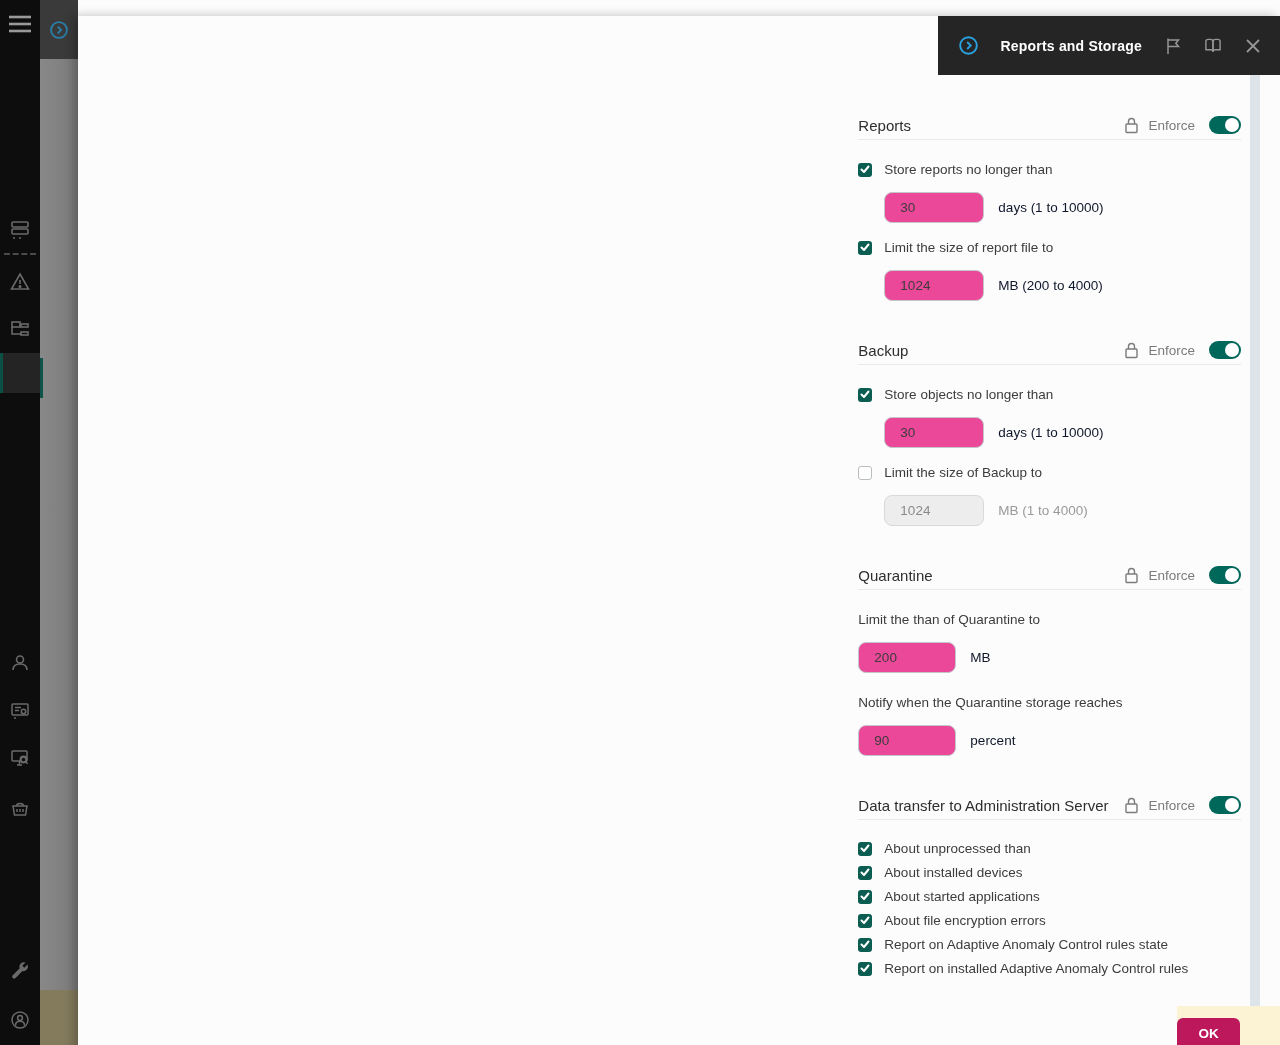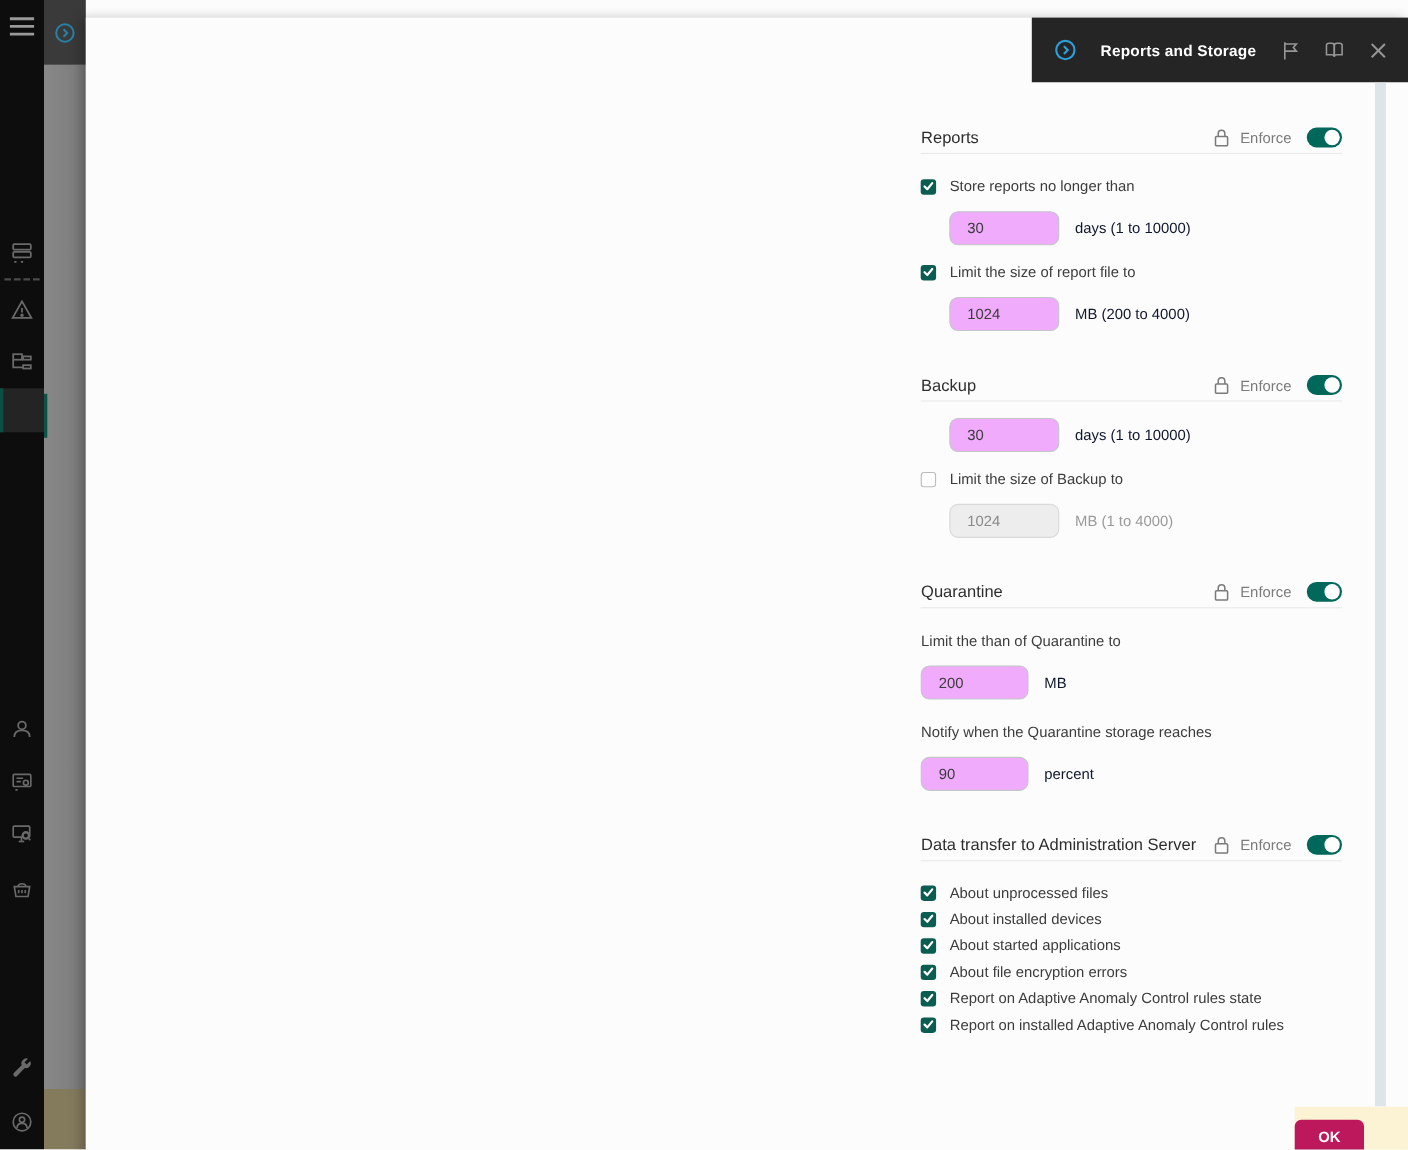--- a/index.html
+++ b/index.html
@@ -25,21 +25,21 @@
 
   
   .panel { position:absolute; left:78px; top:16px; width:1202px; height:1045px; display:flex; flex-direction:column; background:#fcfcfc; z-index:6; box-shadow:-4px 0 10px rgba(0,0,0,.25);align-items:flex-end; }
 
   .titlebar { height:59px; flex:0 0 59px; background:#252525; display:flex; align-items:center; padding:0 18px 0 20px; }
   .titlebar .app-mark { color:#2aa0dc; display:flex; align-items:center; }
   .titlebar .title { color:#fff; font-size:14px; font-weight:bold; letter-spacing:.2px; margin-left:22px; }
   .titlebar .spacer { flex:1; }
   .tb-icon { width:18px; height:18px; color:#969696; display:flex; align-items:center; justify-content:center; margin-left:22px; cursor:pointer; }
 
-  .body { position:relative; flex:1 1 auto; background:#fcfcfc; padding:41px 60px 0 41px; overflow:hidden; }
+  .body { position:relative; flex:1 1 auto; background:#fcfcfc; padding:41px 39px 0 41px; overflow:hidden; }
   .scroll-gutter { position:absolute; top:0; right:20px; width:10px; height:100%; background:#dee5ea; }
 
   .sec-hdr { display:flex; align-items:center; justify-content:space-between; border-bottom:1px solid #e9e9e9; padding-bottom:5px; }
   .sec-hdr.spaced { margin-top:40px;gap:16px; }
   .sec-title { font-size:15px; color:#2e2e2e; }
   .enforce { display:flex; align-items:center; }
   .enforce .lock { color:#7b7b7b; display:flex; margin-right:9px; }
   .enforce .enforce-label { font-size:13.5px; color:#7b7b7b; }
   .toggle { position:relative; width:32px; height:18px; border-radius:9px; background:#00675b; margin-left:14px; cursor:pointer; }
   .toggle .knob { position:absolute; top:2px; right:2px; width:14px; height:14px; border-radius:50%; background:#fff; }
@@ -47,21 +47,21 @@
   .check-row { display:flex; align-items:center; margin-top:22px; cursor:pointer; }
   .check-row.tight { margin-top:17px; }
   .checkbox { width:14px; height:14px; border-radius:3px; background:#0b5d51; display:flex; align-items:center; justify-content:center; flex:0 0 14px; }
   .checkbox svg { display:block; }
   .checkbox.unchecked { background:#fff; border:1px solid #b9bdbf; }
   .checkbox.unchecked svg { visibility:hidden; }
   .check-label { font-size:13.5px; color:#3c3c3c; margin-left:12px; }
 
   .input-row { display:flex; align-items:center; margin-top:15px; }
   .input-row.indent { margin-left:26px; }
-  .text-input { width:100px; height:31px; border:1px solid #c2c6c8; border-radius:8px; background:#f0abfc; font-family:"Liberation Sans",sans-serif; font-size:13.5px; color:#3c3c3c; padding:0 15px; outline:none; }
+  .text-input { width:100px; height:31px; border:1px solid #c2c6c8; border-radius:8px; background:#ec4899; font-family:"Liberation Sans",sans-serif; font-size:13.5px; color:#3c3c3c; padding:0 15px; outline:none; }
   .text-input.narrow { width:98px; }
   .text-input.disabled { background:#ededed; border-color:#d9d9d9; color:#8a8a8a; }
   .unit { font-size:13.5px; color:#0f172a; margin-left:14px; }
   .unit.muted { color:#9a9a9a; }
 
   .plain-label { font-size:13.5px; color:#3c3c3c; margin-top:22px; }
 
   .list { margin-top:21px; }
   .list .check-row { margin-top:0; }
   .list .check-row + .check-row { margin-top:9px; }
@@ -255,20 +255,28 @@
                 <rect x="2" y="7" width="11" height="8.5" rx="1"></rect>
                 <path d="M4.5 7 V4.5 a3 3 0 0 1 6 0 V7"></path>
               </svg>
           </span>
           <span class="enforce-label">Enforce</span>
           <span class="toggle">
               <span class="knob"></span>
             </span>
         </span>
       </div>
+      <div class="check-row">
+        <span class="checkbox">
+            <svg width="10" height="9" viewBox="0 0 10 9" fill="none" stroke="#fff" stroke-width="2" stroke-linecap="round" stroke-linejoin="round">
+              <polyline points="1.5,4.5 4,7 8.5,1.5"></polyline>
+            </svg>
+          </span>
+        <span class="check-label">Store objects no longer than</span>
+      </div>
       <div class="input-row indent">
         <input class="text-input" type="text" value="30" style="">
         <span class="unit">days (1 to 10000)</span>
       </div>
       <div class="check-row tight">
         <span class="checkbox unchecked">
             <svg width="10" height="9" viewBox="0 0 10 9" fill="none" stroke="#fff" stroke-width="2">
               <polyline points="1.5,4.5 4,7 8.5,1.5"></polyline>
             </svg>
           </span>
@@ -320,21 +328,21 @@
             </span>
         </span>
       </div>
       <div class="list">
         <div class="check-row">
           <span class="checkbox">
               <svg width="10" height="9" viewBox="0 0 10 9" fill="none" stroke="#fff" stroke-width="2" stroke-linecap="round" stroke-linejoin="round">
                 <polyline points="1.5,4.5 4,7 8.5,1.5"></polyline>
               </svg>
             </span>
-          <span class="check-label">About unprocessed files</span>
+          <span class="check-label">About unprocessed than</span>
         </div>
         <div class="check-row">
           <span class="checkbox">
               <svg width="10" height="9" viewBox="0 0 10 9" fill="none" stroke="#fff" stroke-width="2" stroke-linecap="round" stroke-linejoin="round">
                 <polyline points="1.5,4.5 4,7 8.5,1.5"></polyline>
               </svg>
             </span>
           <span class="check-label">About installed devices</span>
         </div>
         <div class="check-row">

